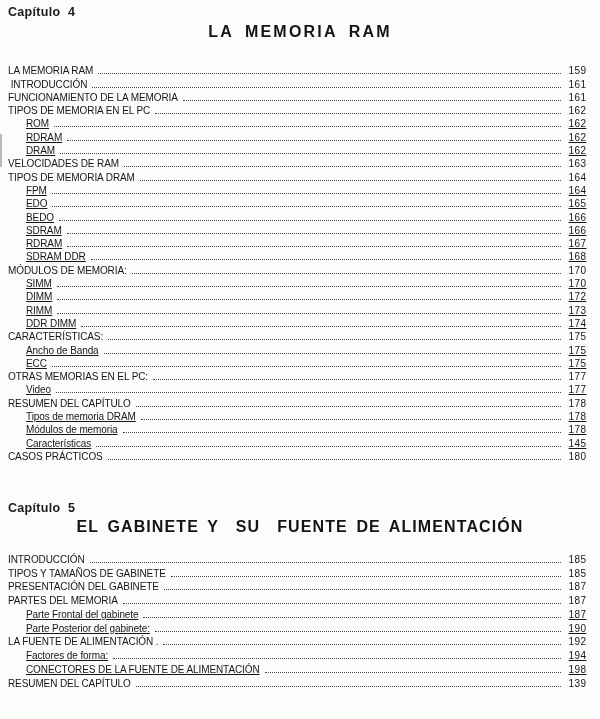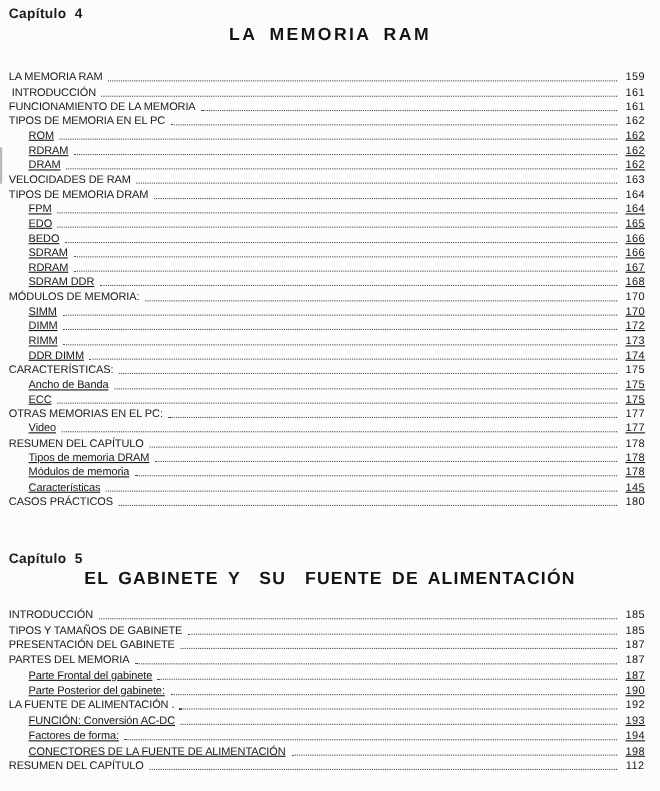--- a/index.html
+++ b/index.html
@@ -317,38 +317,33 @@
     <span class="toc-leader"></span>
     <span class="toc-page">190</span>
   </div>
 
   <div class="toc-row">
     <span class="toc-label">LA FUENTE DE ALIMENTACIÓN .</span>
     <span class="toc-leader"></span>
     <span class="toc-page">192</span>
   </div>
 
-  <div class="toc-row indent-1">
-    <span class="toc-label">FUNCIÓN: Conversión AC-DC</span>
-    <span class="toc-leader"></span>
-    <span class="toc-page">193</span>
-  </div>
 
   <div class="toc-row indent-1">
     <span class="toc-label">Factores de forma:</span>
     <span class="toc-leader"></span>
     <span class="toc-page">194</span>
   </div>
 
   <div class="toc-row indent-1">
     <span class="toc-label">CONECTORES DE LA FUENTE DE ALIMENTACIÓN</span>
     <span class="toc-leader"></span>
     <span class="toc-page">198</span>
   </div>
 
   <div class="toc-row">
     <span class="toc-label">RESUMEN DEL CAPÍTULO</span>
     <span class="toc-leader"></span>
-    <span class="toc-page">112</span>
+    <span class="toc-page">139</span>
   </div>
 </div>
 
 </div>
 
 </body></html>

